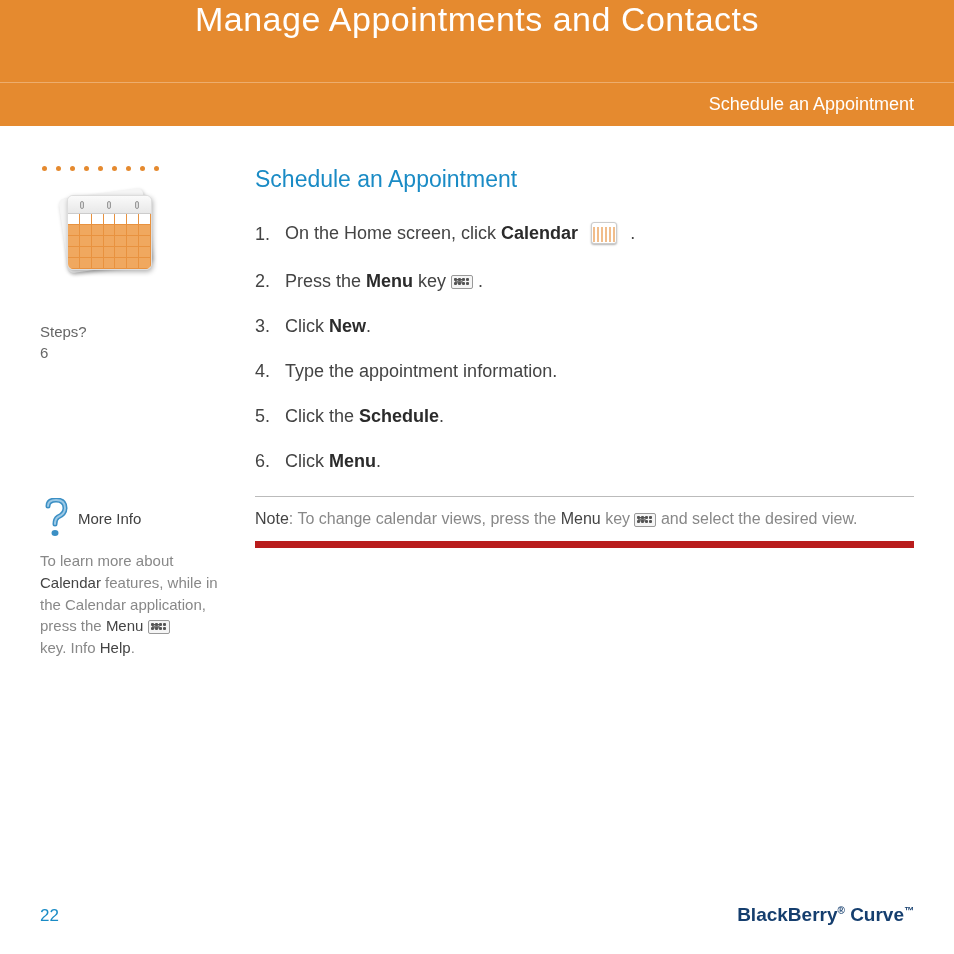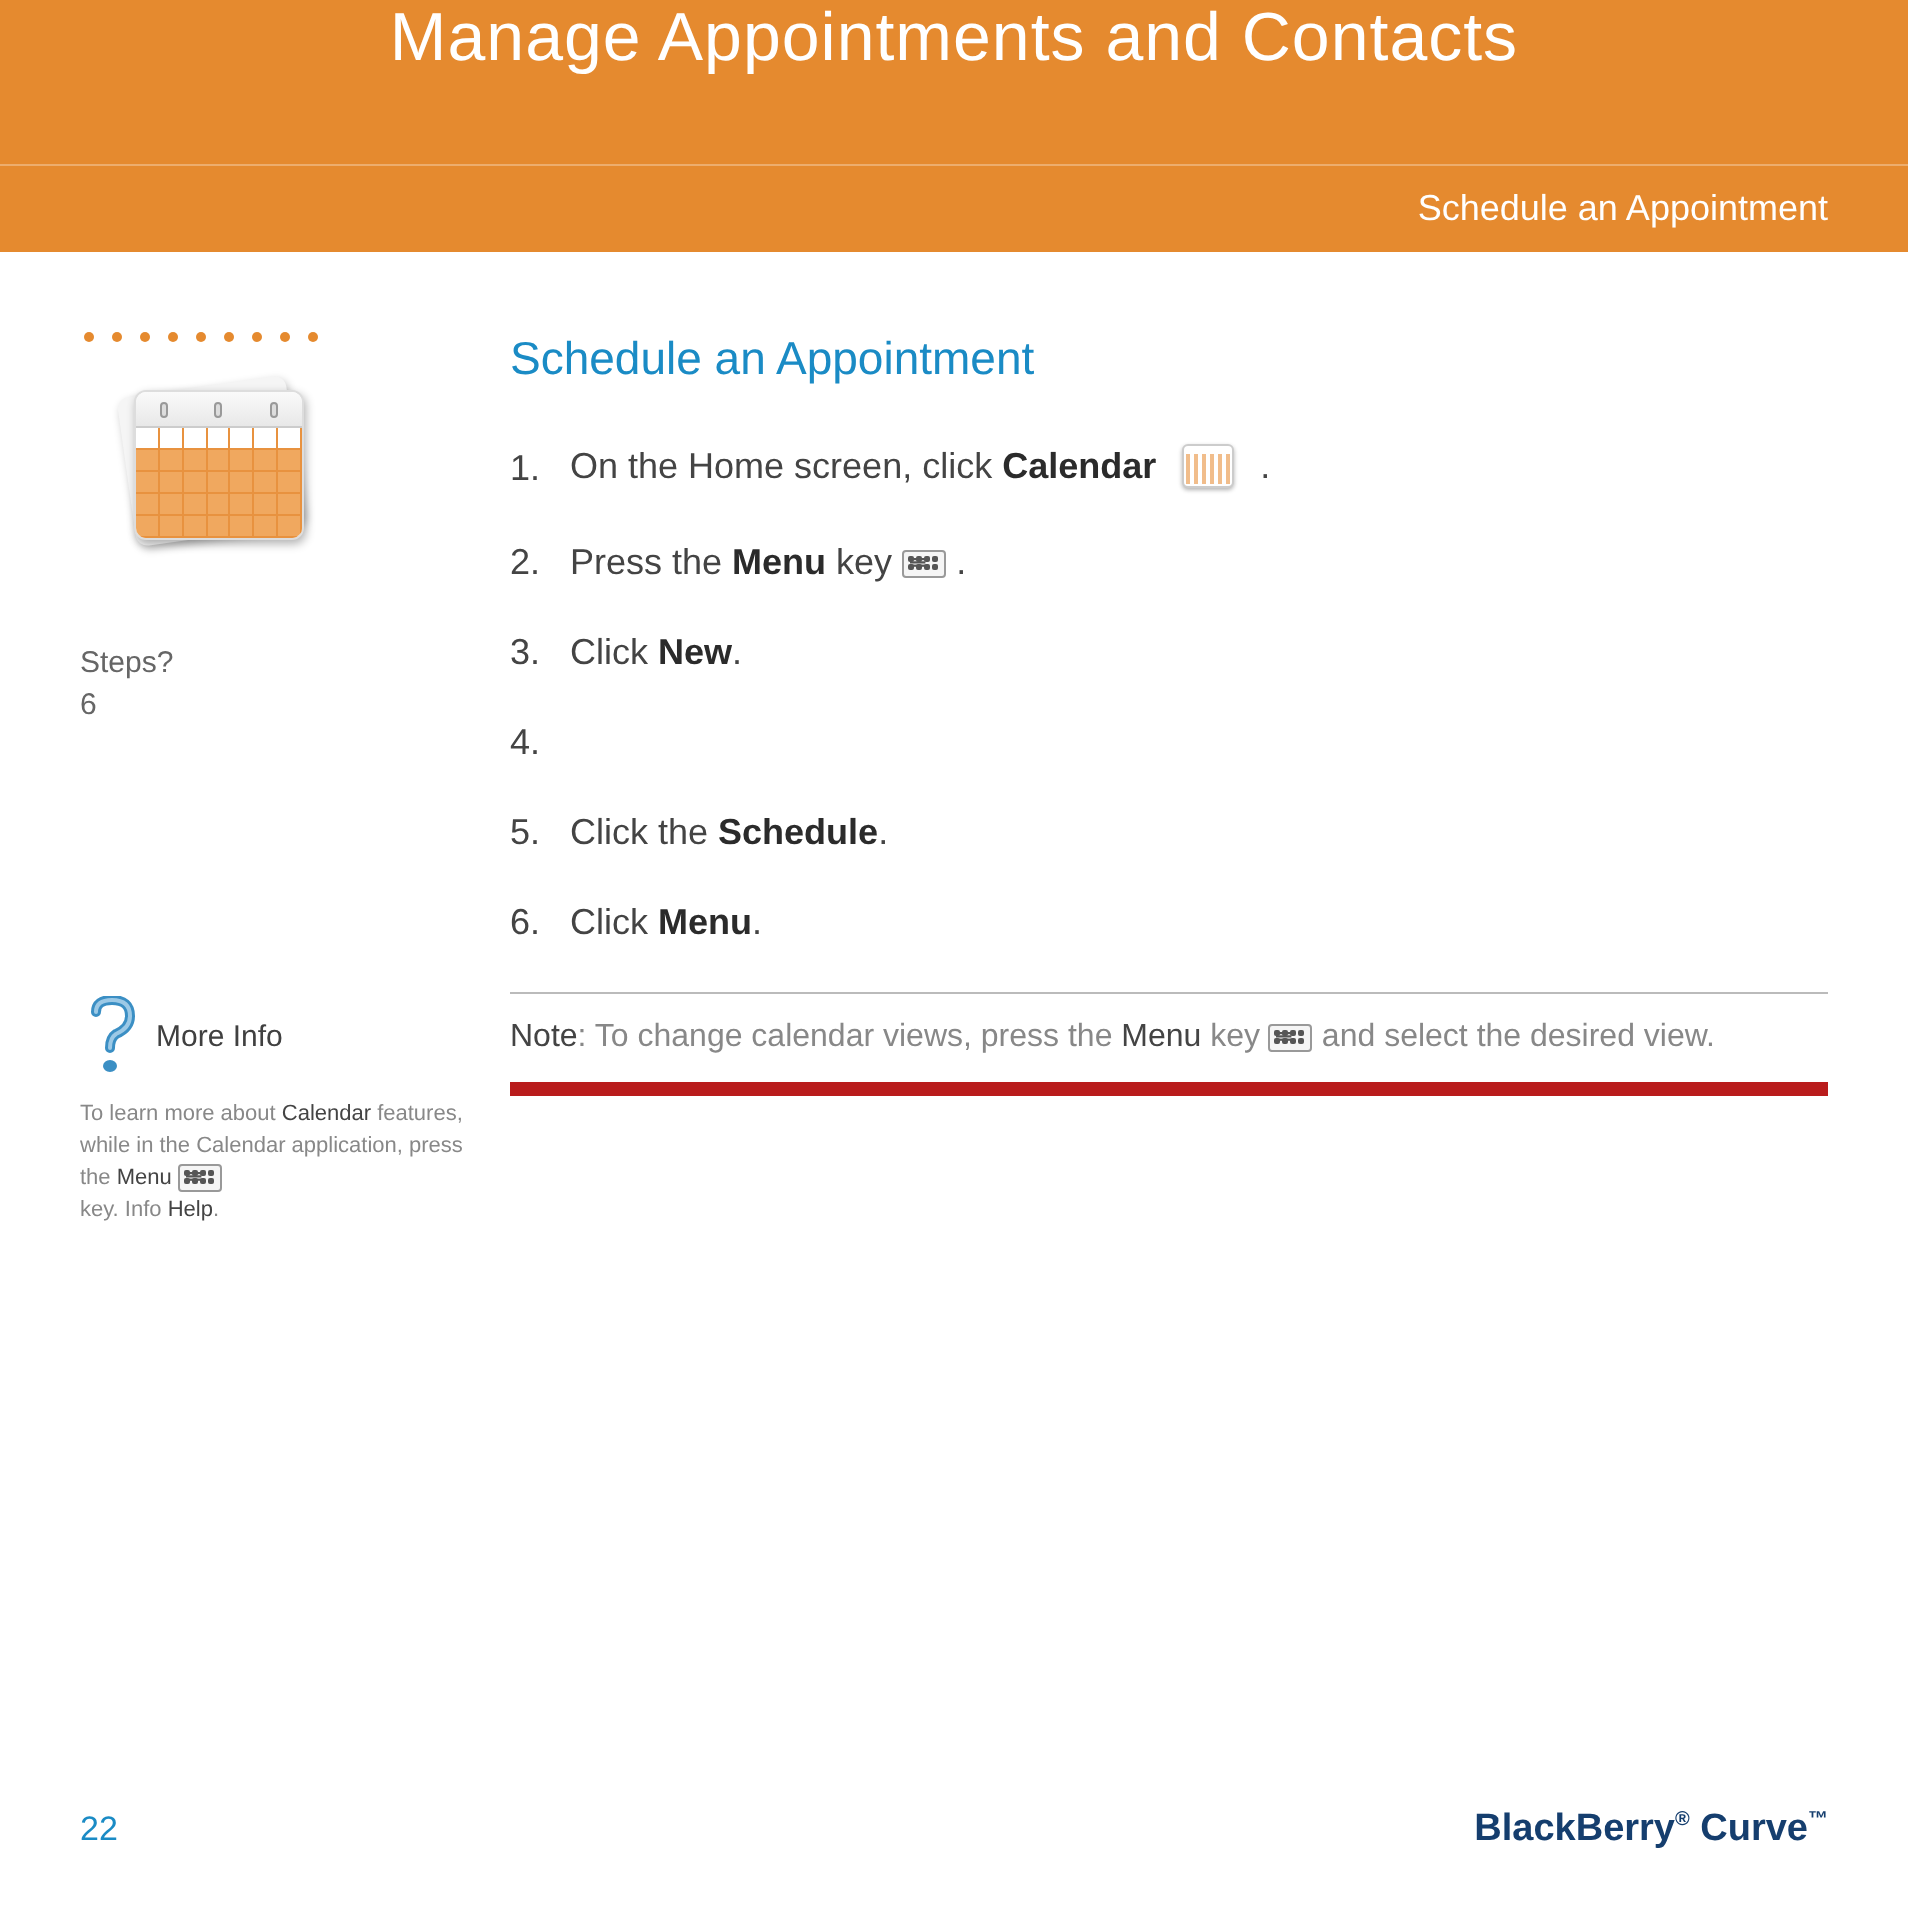--- a/index.html
+++ b/index.html
@@ -18,21 +18,21 @@
   .cal-top { height: 18px; background: linear-gradient(#fafafa,#e8e8e8); border-bottom: 1px solid #ccc; display:flex; justify-content: space-around; align-items:center; }
   .cal-ring { width:4px; height:8px; border:1px solid #999; border-radius:2px; background:#ddd; }
   .cal-grid { display: grid; grid-template-columns: repeat(7,1fr); grid-template-rows: repeat(5,1fr); height: 55px; }
   .cal-cell { border-right: 1px solid #e8923f; border-bottom: 1px solid #e8923f; background: #fff; }
   .cal-cell.f { background: #f0a85f; }
   .steps-label { font-size: 15px; color: #666; line-height: 1.4; margin-bottom: 135px; }
   .steps-count { font-size: 15px; color: #666; }
   .info-row { display: flex; align-items: center; margin-bottom: 12px; }
   .q-icon { width: 30px; height: 40px; margin-right: 8px; }
   .more-info-link { color: #404040; font-size: 15px; }
-  .info-text { font-size: 11px; color: #888; line-height: 1.45; }
+  .info-text { font-size: 15px; color: #888; line-height: 1.45; }
   .info-text .dark { color: #444; }
   .menu-icon-small { display:inline-block; width:22px; height:14px; border:1px solid #999; border-radius:2px; background:#f5f5f5; vertical-align:middle; position:relative; }
   .menu-icon-small::before { content:""; position:absolute; left:3px; top:3px; width:14px; height:2px; background:#555; box-shadow:0 3px 0 #555, 0 6px 0 #555; transform:scale(0.55); transform-origin:left top; }
   .menu-dots { position:absolute; left:2px; top:2px; display:grid; grid-template-columns:repeat(4,3px); grid-template-rows:repeat(2,3px); gap:1px; }
   .menu-dots span{ width:3px;height:3px;background:#555;border-radius:1px;}
   .main { flex: 1; padding-left: 20px; }
   .section-heading { color: #1a8bc5; font-size: 23px; font-weight: 500; margin-bottom: 28px; }
   .steps-list { list-style: none; }
   .steps-list li { font-size: 18px; color: #444; margin-bottom: 24px; display: flex; align-items: center; }
   .step-num { width: 30px; flex-shrink:0; }
@@ -163,20 +163,21 @@
                 <span></span>
                 <span></span>
               </span></span> .</span>
         </li>
         <li>
           <span class="step-num">3.</span>
           <span class="step-text">Click <b>New</b>.</span>
         </li>
         <li>
           <span class="step-num">4.</span>
+          <span class="step-text">Type the appointment information.</span>
         </li>
         <li>
           <span class="step-num">5.</span>
           <span class="step-text">Click the <b>Schedule</b>.</span>
         </li>
         <li>
           <span class="step-num">6.</span>
           <span class="step-text">Click <b>Menu</b>.</span>
         </li>
       </ol>

